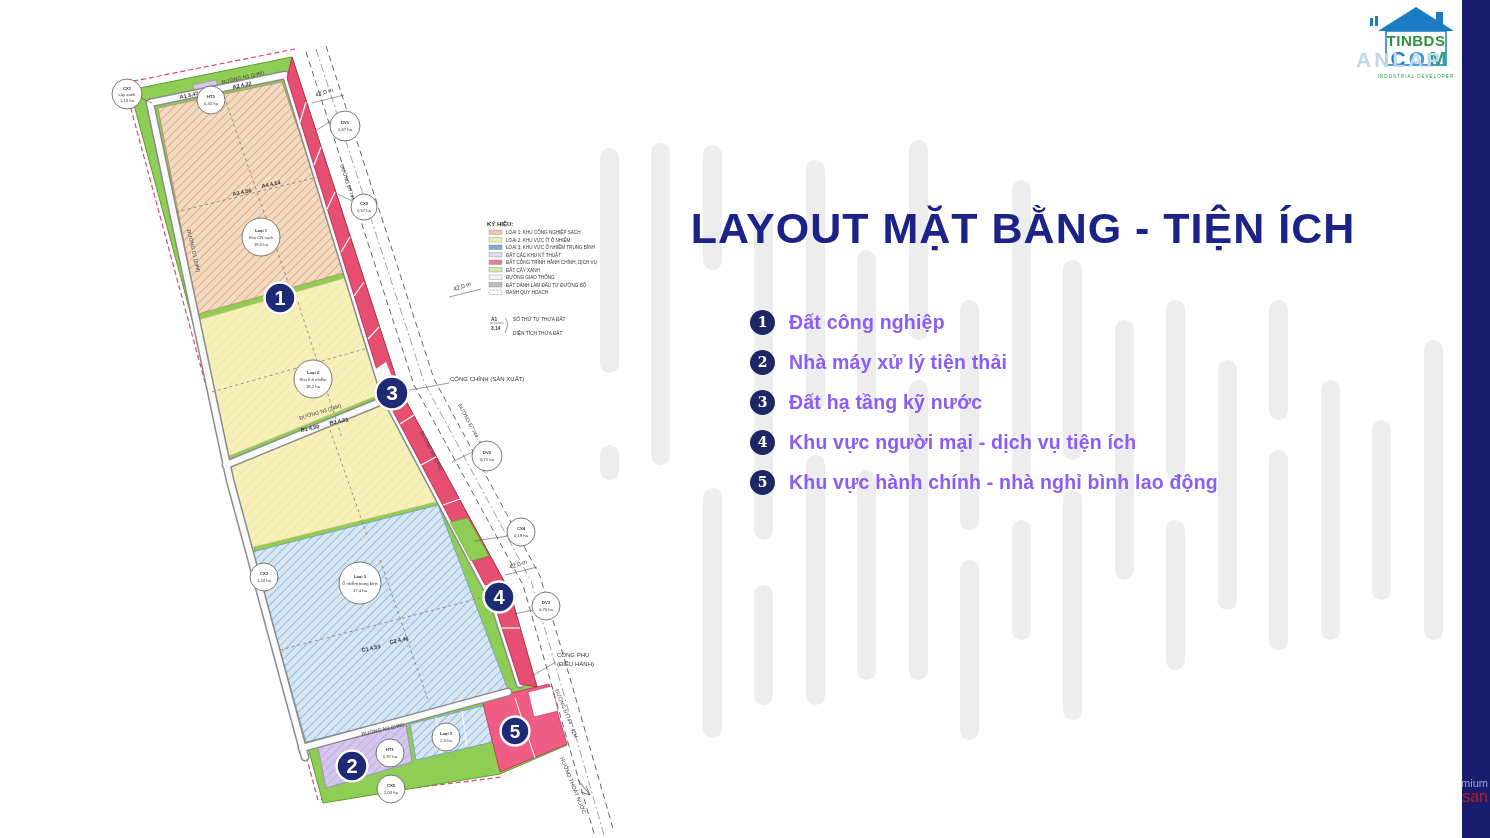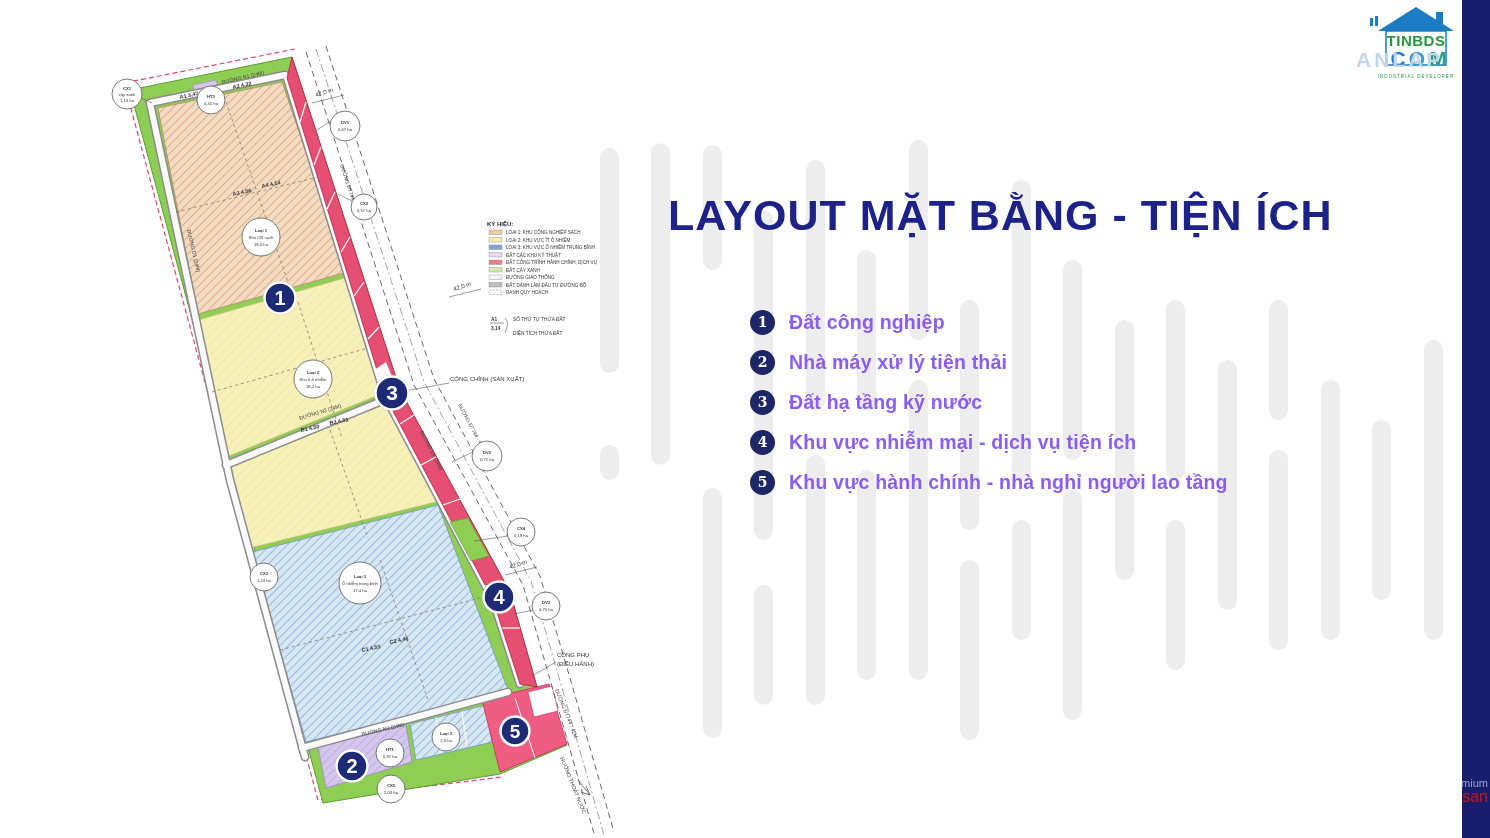--- a/index.html
+++ b/index.html
@@ -1,21 +1,21 @@
 <!DOCTYPE html>
 <html><head>
 <meta charset="utf-8">
 <style>
   html,body{margin:0;padding:0;background:#fff;}
   .stage{position:relative;width:1490px;height:838px;background:#fff;overflow:hidden;
          font-family:"Liberation Sans",sans-serif;}
   #bars{position:absolute;inset:0;z-index:1;}
   #bars .bar{position:absolute;width:19px;border-radius:10px;background:#ededed;}
   .map-wrap{position:absolute;left:0;top:0;z-index:2;}
-  .title{position:absolute;left:668px;top:191px;width:710px;text-align:left;z-index:3;
+  .title{position:absolute;left:668px;top:204px;width:710px;text-align:center;z-index:3;
          font-size:43px;font-weight:800;color:#1c2288;letter-spacing:1px;white-space:nowrap;}
   .legendlist{position:absolute;left:750px;top:310px;z-index:3;}
   .lrow{display:flex;align-items:center;height:24px;margin-bottom:16px;}
   .lnum{width:25px;height:25px;border-radius:50%;background:#1d2766;color:#fff;flex:0 0 25px;
         display:flex;align-items:center;justify-content:center;
         font-family:"DejaVu Serif",serif;font-weight:bold;font-size:14px;margin-right:14px;}
   .ltext{font-size:19.5px;font-weight:600;color:#8b5cf6;letter-spacing:.2px;white-space:nowrap;}
   .sidebar{position:absolute;right:0;top:0;width:28px;height:838px;background:#191d6e;z-index:4;}
   .side-mark{position:absolute;right:2px;bottom:32px;z-index:5;text-align:right;line-height:1.05;
              color:#99a2d2;font-size:11px;margin-top:16px;}
@@ -349,25 +349,25 @@
     <div class="lrow">
       <div class="lnum">2</div>
       <div class="ltext">Nhà máy xử lý tiện thải</div>
     </div>
     <div class="lrow">
       <div class="lnum">3</div>
       <div class="ltext">Đất hạ tầng kỹ nước</div>
     </div>
     <div class="lrow">
       <div class="lnum">4</div>
-      <div class="ltext">Khu vực nhiễm mại - dịch vụ tiện ích</div>
+      <div class="ltext">Khu vực người mại - dịch vụ tiện ích</div>
     </div>
     <div class="lrow">
       <div class="lnum">5</div>
-      <div class="ltext">Khu vực hành chính - nhà nghỉ người lao tầng</div>
+      <div class="ltext">Khu vực hành chính - nhà nghỉ bình lao động</div>
     </div>
   </div>
 
   <div class="sidebar"></div>
 
   <div class="side-mark">
     <div>mium</div>
     <div class="b">san</div>
   </div>
 

